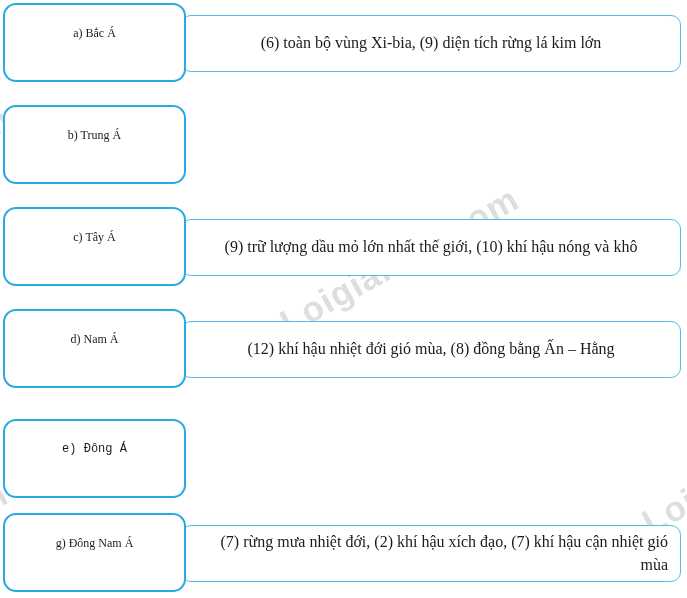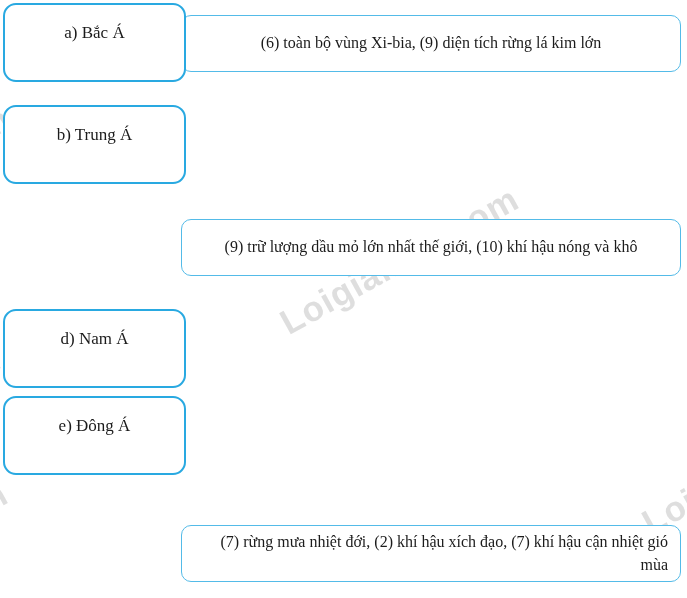--- a/index.html
+++ b/index.html
@@ -3,27 +3,27 @@
 <meta charset="utf-8">
 <style>
   html,body{margin:0;padding:0;background:#fff;}
   .canvas{
     position:relative;width:687px;height:598px;background:#fff;
     overflow:hidden;font-family:"Liberation Serif","DejaVu Serif",serif;
     color:var(--text,#1b1b1b);
   }
   .row{position:absolute;left:0;width:687px;height:81px;}
   .row-1{top:3px;}  .row-2{top:105px;text-decoration:underline;} .row-3{top:207px;}
-  .row-4{top:309px;}.row-5{top:396px;} .row-6{top:513px;}
+  .row-4{top:309px;}.row-5{top:419px;font-family:Liberation Mono, monospace;} .row-6{top:513px;}
   .label-box{
     position:absolute;left:3px;top:0;width:183px;height:79px;
     box-sizing:border-box;border:2.5px solid var(--label-box-border,#29a9e1);
     border-radius:13px;background:#fff;z-index:2;
     display:flex;align-items:center;justify-content:center;
-    padding-bottom:19px;font-size:17px;
+    padding-bottom:19px;font-size:12px;
   }
   .desc-box{
     position:absolute;left:181px;top:12px;width:500px;height:57px;
     box-sizing:border-box;border:1.5px solid var(--description-box-border,#54bbe8);
     border-radius:10px;background:#fff;z-index:1;
     display:flex;align-items:center;justify-content:center;
     padding:0 12px;font-size:16px;line-height:1.4;text-align:right;
   }
   .watermark{
     position:absolute;z-index:0;white-space:nowrap;
@@ -59,36 +59,45 @@
     </div>
   </div>
 
   <div class="row row-2">
     <div class="label-box">
       <span>b) Trung Á</span>
     </div>
   </div>
 
   <div class="row row-3">
+    <div class="label-box">
+      <span>c) Tây Á</span>
+    </div>
     <div class="desc-box">
       <span>(9) trữ lượng dầu mỏ lớn nhất thế giới, (10) khí hậu nóng và khô</span>
     </div>
   </div>
 
   <div class="row row-4">
     <div class="label-box">
       <span>d) Nam Á</span>
+    </div>
+    <div class="desc-box">
+      <span>(12) khí hậu nhiệt đới gió mùa, (8) đồng bằng Ấn – Hằng</span>
     </div>
   </div>
 
   <div class="row row-5">
     <div class="label-box">
       <span>e) Đông Á</span>
     </div>
   </div>
 
   <div class="row row-6">
+    <div class="label-box">
+      <span>g) Đông Nam Á</span>
+    </div>
     <div class="desc-box">
       <span>(7) rừng mưa nhiệt đới, (2) khí hậu xích đạo, (7) khí hậu cận nhiệt gió mùa</span>
     </div>
   </div>
 
 </div>
 
 </body></html>

